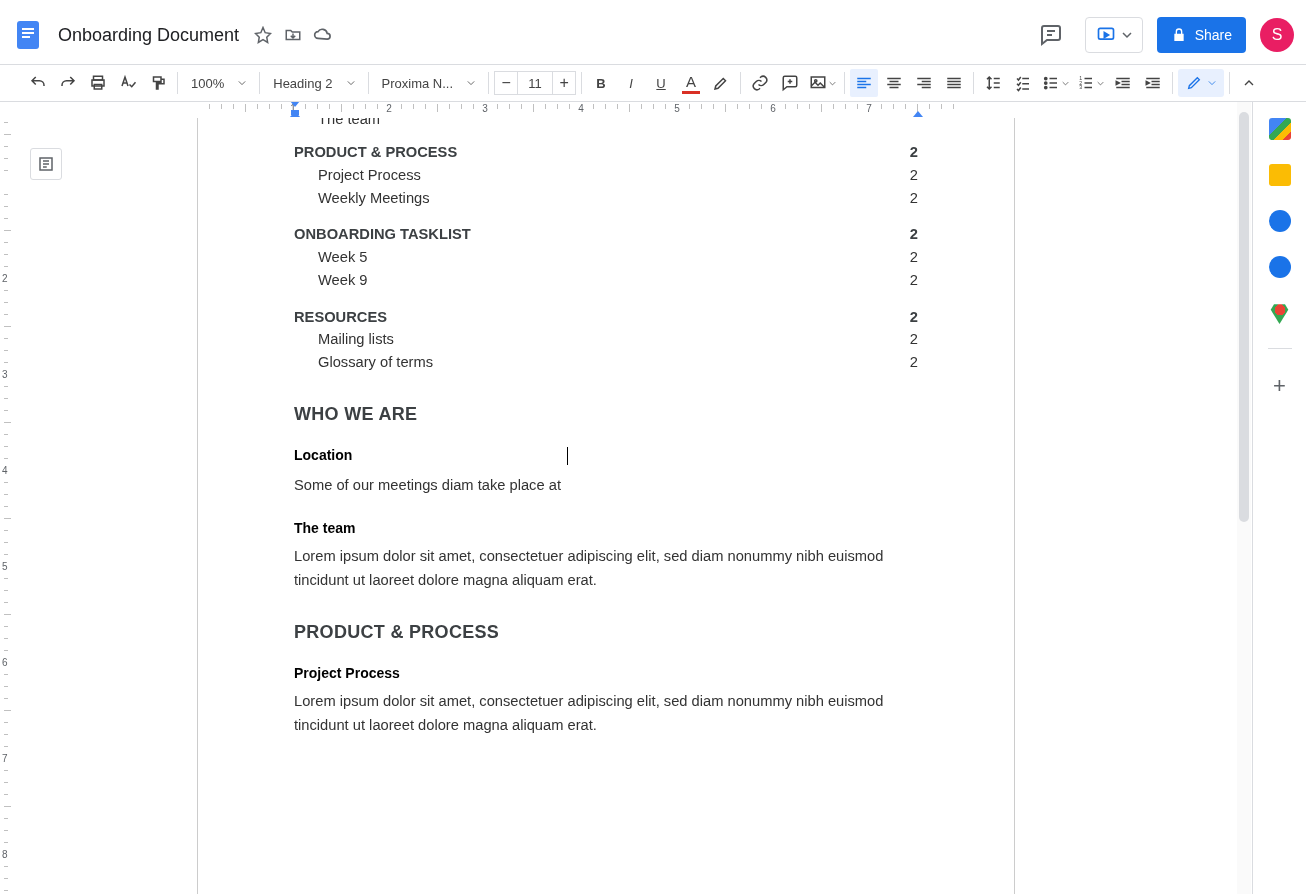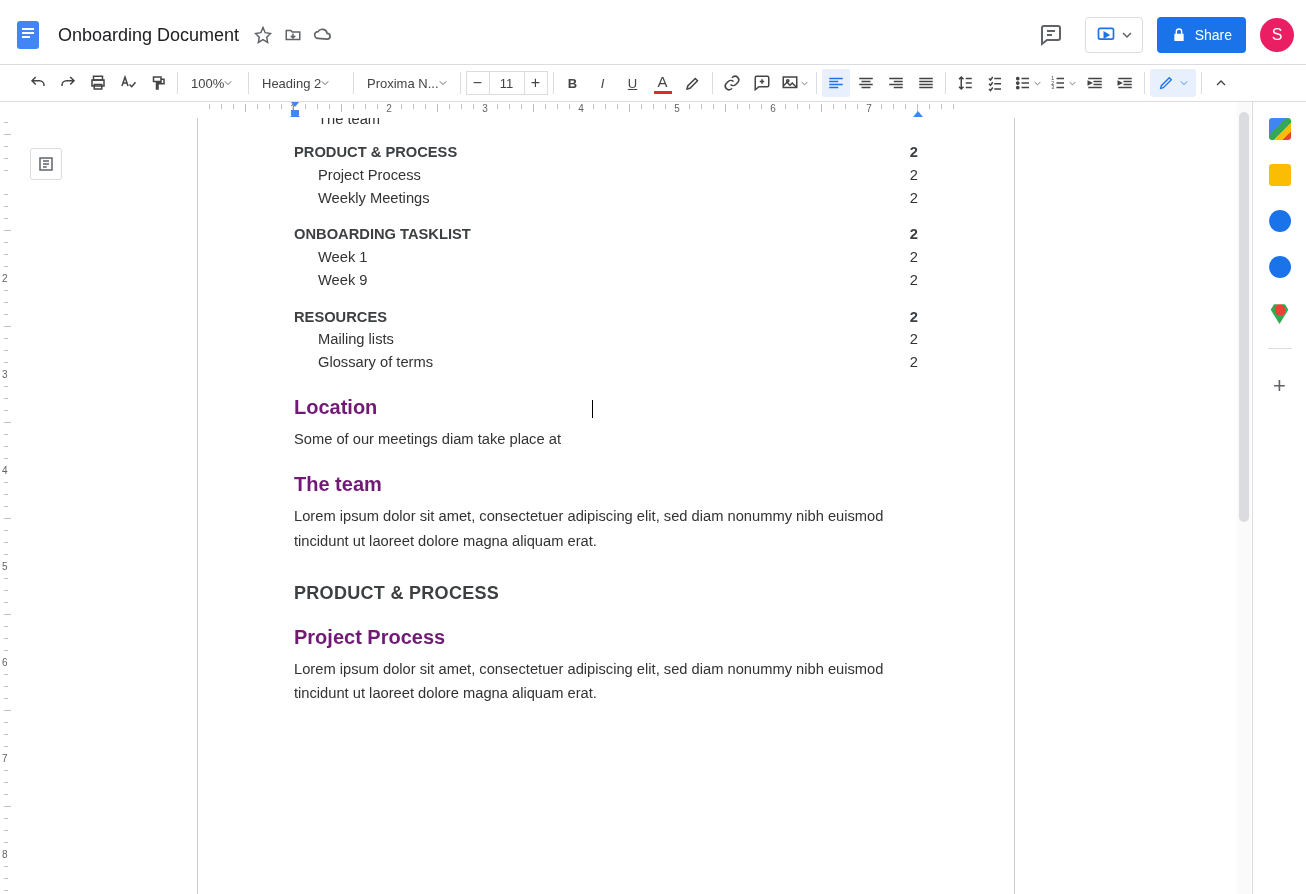--- a/index.html
+++ b/index.html
@@ -19,21 +19,21 @@
   .header-right{display:flex;align-items:center;gap:14px}
   .hicon{width:40px;height:40px;border-radius:50%;display:flex;align-items:center;justify-content:center;color:#5f6368}
   .present-btn{height:36px;border:1px solid #dadce0;border-radius:4px;display:flex;align-items:center;padding:0 10px;gap:6px;color:#1a73e8}
   .share-btn{height:36px;background:#1a73e8;color:#fff;border-radius:4px;display:flex;align-items:center;padding:0 14px;gap:8px;font-weight:500;font-size:14px}
   .avatar{width:34px;height:34px;border-radius:50%;background:#e91e63;color:#fff;display:flex;align-items:center;justify-content:center;font-size:16px}
 
   .toolbar{height:38px;border-top:1px solid #dadce0;border-bottom:1px solid #dadce0;display:flex;align-items:center;padding:0 28px 0 24px;gap:2px;font-size:13px;color:#444}
   .tbtn{min-width:28px;height:28px;display:flex;align-items:center;justify-content:center;border-radius:2px;color:#444;padding:0 3px}
   .tbtn.active{background:#e8f0fe;color:#1a73e8}
   .tsep{width:1px;height:22px;background:#dadce0;margin:0 3px}
-  .tsel{display:flex;align-items:center;padding:0 8px;height:28px;gap:0;min-width:60px}
+  .tsel{display:flex;align-items:center;padding:0 8px;height:28px;gap:14px;min-width:60px}
   .font-size{display:flex;align-items:center;border:none}
   .font-size .step{width:24px;height:24px;border:1px solid #dadce0;display:flex;align-items:center;justify-content:center;font-size:16px}
   .font-size .val{width:34px;height:24px;border-top:1px solid #dadce0;border-bottom:1px solid #dadce0;display:flex;align-items:center;justify-content:center;font-size:13px}
   .text-color{flex-direction:column;gap:0}
   .text-color .bar{width:18px;height:3px;background:#d93025;margin-top:1px}
   .editing{background:#e8f0fe;color:#1a73e8;border-radius:3px;padding:0 8px;gap:6px}
 
   .body-area{display:flex;height:calc(100vh - 102px);}
   .main-col{flex:1;position:relative;overflow:hidden}
   .right-panel{width:54px;border-left:1px solid #dadce0;display:flex;flex-direction:column;align-items:center;padding-top:16px;gap:24px}
@@ -68,21 +68,21 @@
   .scroll-track{position:absolute;right:1px;top:0;bottom:0;width:14px;background:#fafafa}
   .scroll-thumb{position:absolute;right:2px;width:10px;background:#dadce0;border-radius:6px;top:10px;height:410px}
 
   
   .toc-row{display:flex;justify-content:space-between;font-size:14.7px;color:#333;line-height:1.55}
   .toc-h{font-weight:700;color:#3c4043;margin-top:14px}
   .toc-sub{padding-left:24px;font-weight:400}
   .teamtop{color:#333;font-size:14.7px;padding-left:24px;margin-top:4px}
 
   h2.sec{font-size:18px;font-weight:700;color:#3c4043;margin:30px 0 6px 0;letter-spacing:.3px}
-  h3.sub{font-size:20px;font-weight:700;color:#701a75;margin:22px 0 6px 0}
+  h3.sub{font-size:14px;font-weight:700;color:#000000;margin:22px 0 6px 0}
   p.body{font-size:14.7px;color:#333;line-height:1.65;margin:8px 0}
   .callout{border-left:4px solid #17b05a;background:#f1f1f1;padding:14px 16px;margin:18px 0 8px 0;width:376px}
   .callout p{margin:0;font-size:14.7px;font-weight:700;color:#3c4043;line-height:1.55}
 
   .cursor{display:inline-block;width:1px;height:18px;background:#000;vertical-align:middle;margin-left:2px}
 
   svg{display:block}
 </style>
 </head>
 <body>
@@ -488,41 +488,42 @@
             </div>
             <div class="toc-row toc-sub">
               <span>Weekly Meetings</span>
               <span>2</span>
             </div>
             <div class="toc-row toc-h">
               <span>ONBOARDING TASKLIST</span>
               <span>2</span>
             </div>
             <div class="toc-row toc-sub">
-              <span>Week 1</span>
+              <span>Week 5</span>
               <span>2</span>
             </div>
             <div class="toc-row toc-sub">
               <span>Week 9</span>
               <span>2</span>
             </div>
             <div class="toc-row toc-h">
               <span>RESOURCES</span>
               <span>2</span>
             </div>
             <div class="toc-row toc-sub">
               <span>Mailing lists</span>
               <span>2</span>
             </div>
             <div class="toc-row toc-sub">
               <span>Glossary of terms</span>
               <span>2</span>
             </div>
           </div>
 
+        <h2 class="sec">WHO WE ARE</h2>
         <h3 class="sub"><span>Location</span><span class="cursor" style="margin-left:215px"></span></h3>
         <p class="body">Some of our meetings diam take place at</p>
 
         <h3 class="sub">The team</h3>
         <p class="body">Lorem ipsum dolor sit amet, consectetuer adipiscing elit, sed diam nonummy nibh euismod tincidunt ut laoreet dolore magna aliquam erat.</p>
 
 
         <h2 class="sec">PRODUCT &amp; PROCESS</h2>
         <h3 class="sub">Project Process</h3>
         <p class="body">Lorem ipsum dolor sit amet, consectetuer adipiscing elit, sed diam nonummy nibh euismod tincidunt ut laoreet dolore magna aliquam erat.</p>

